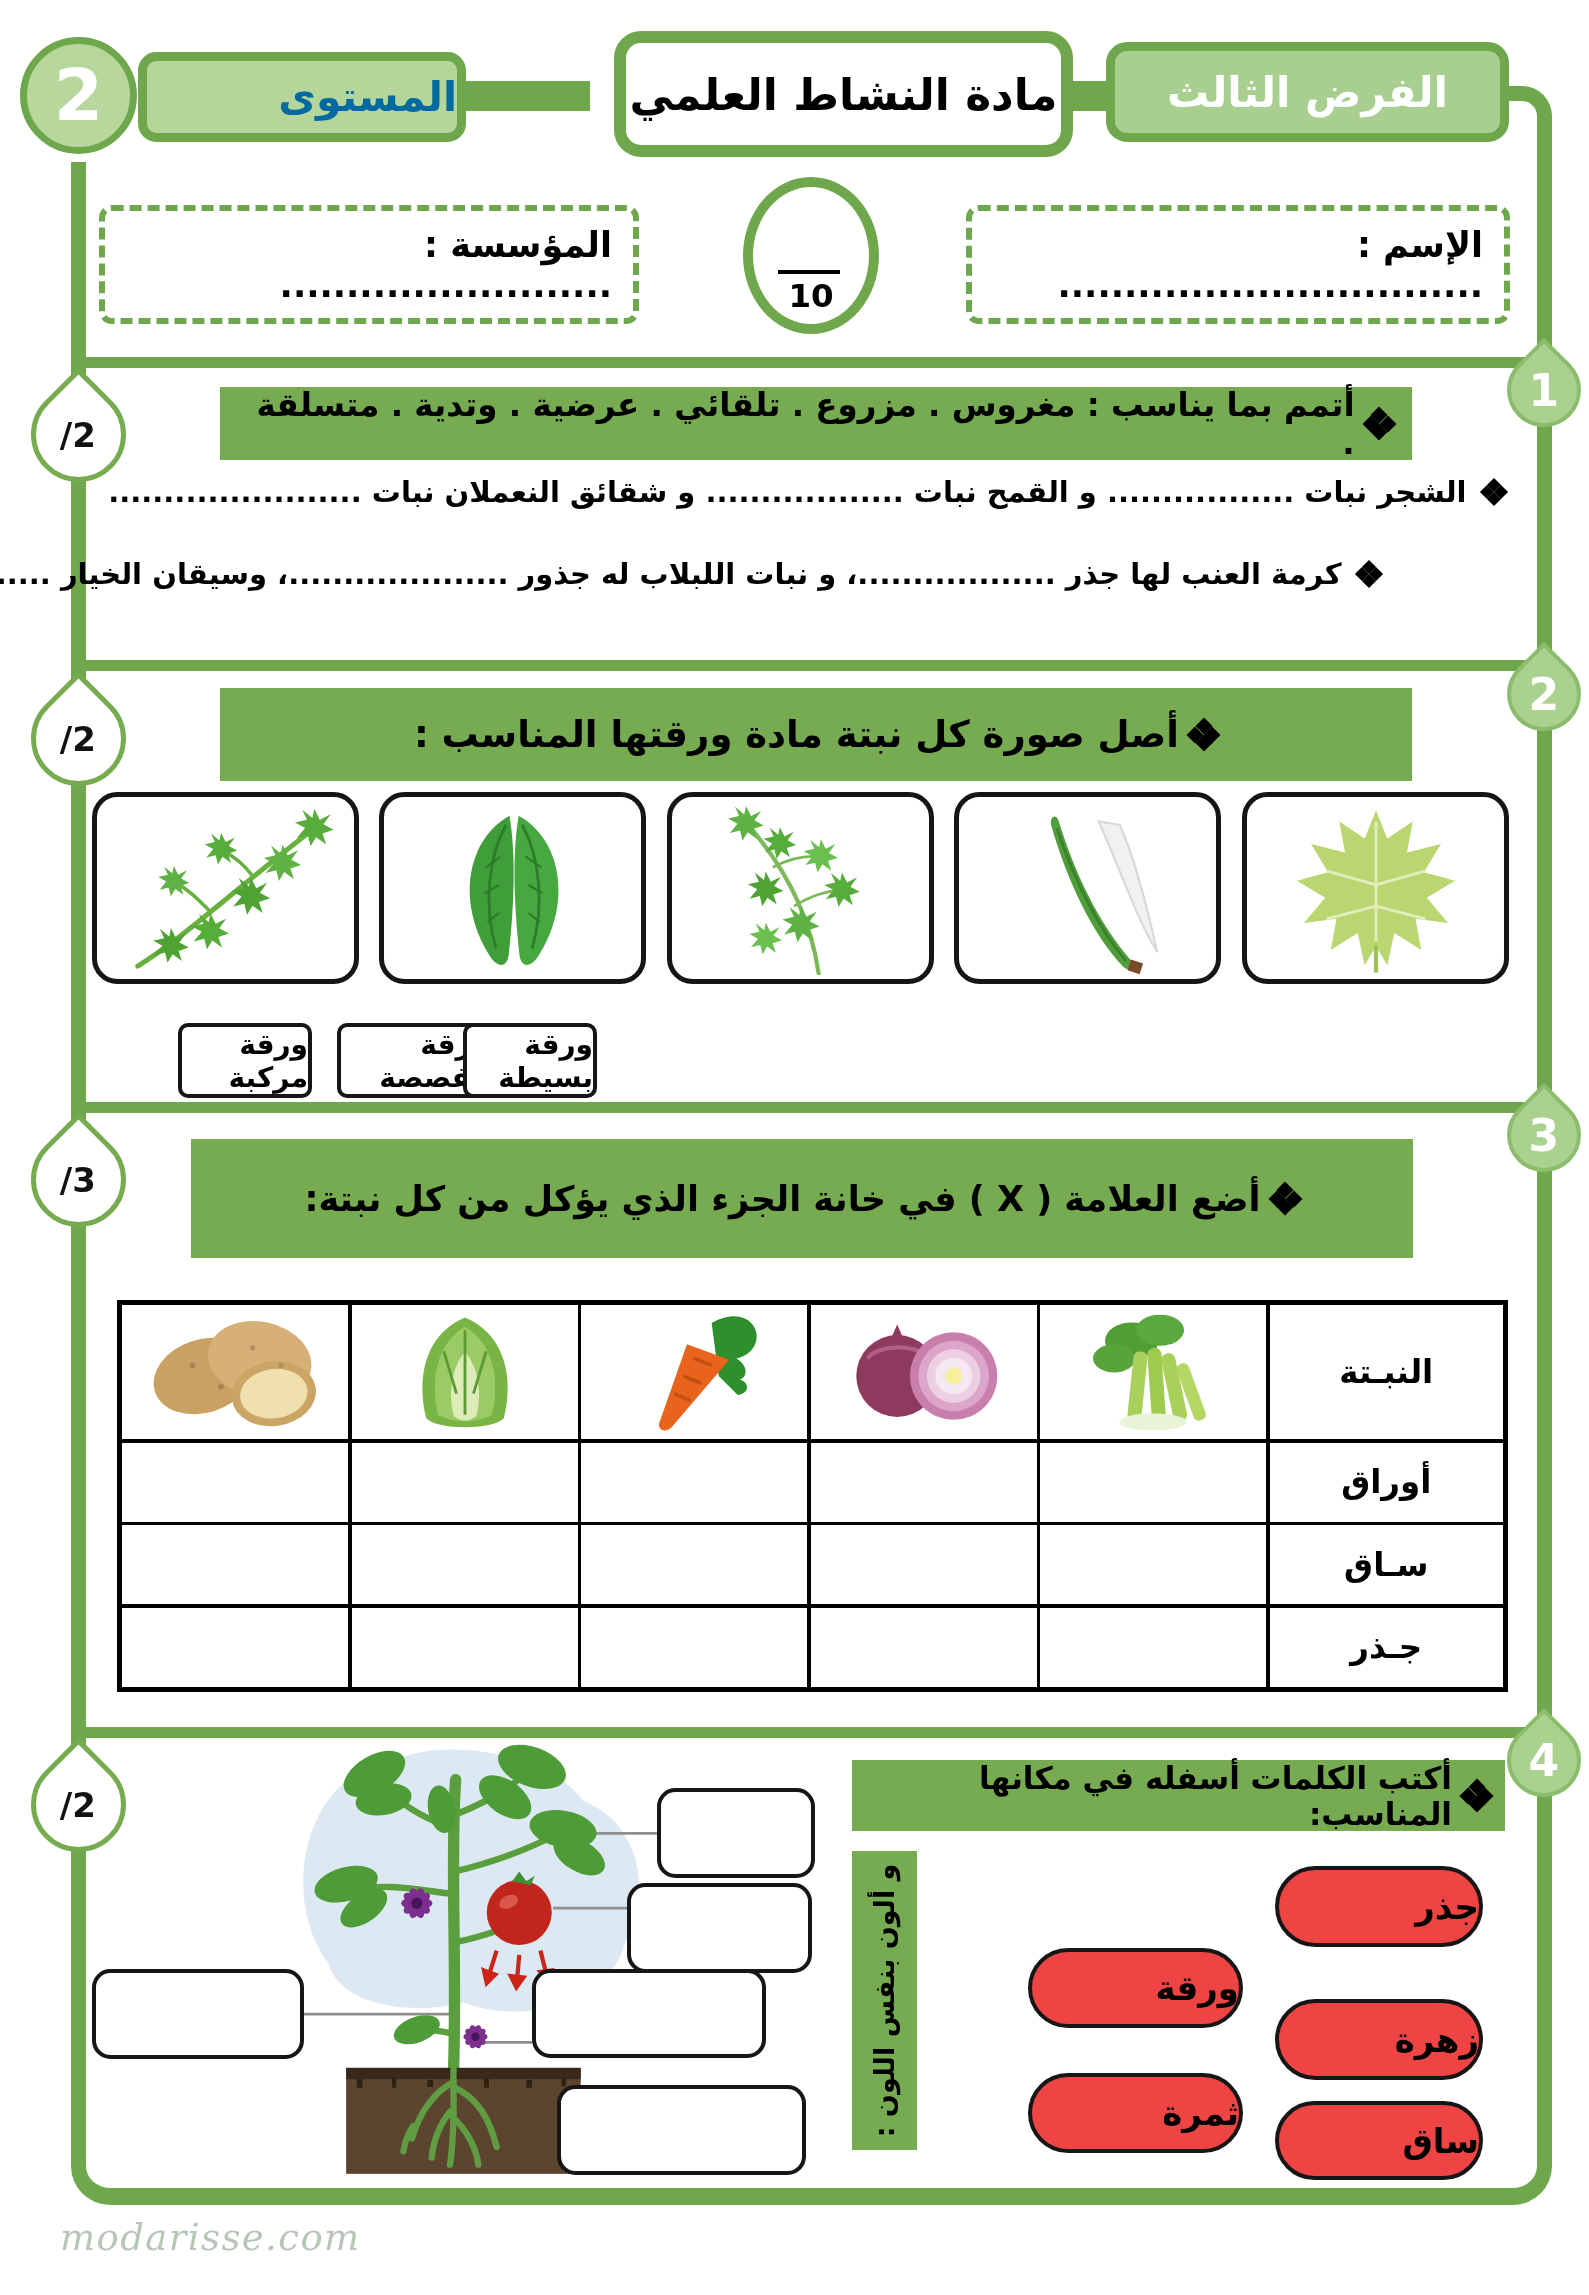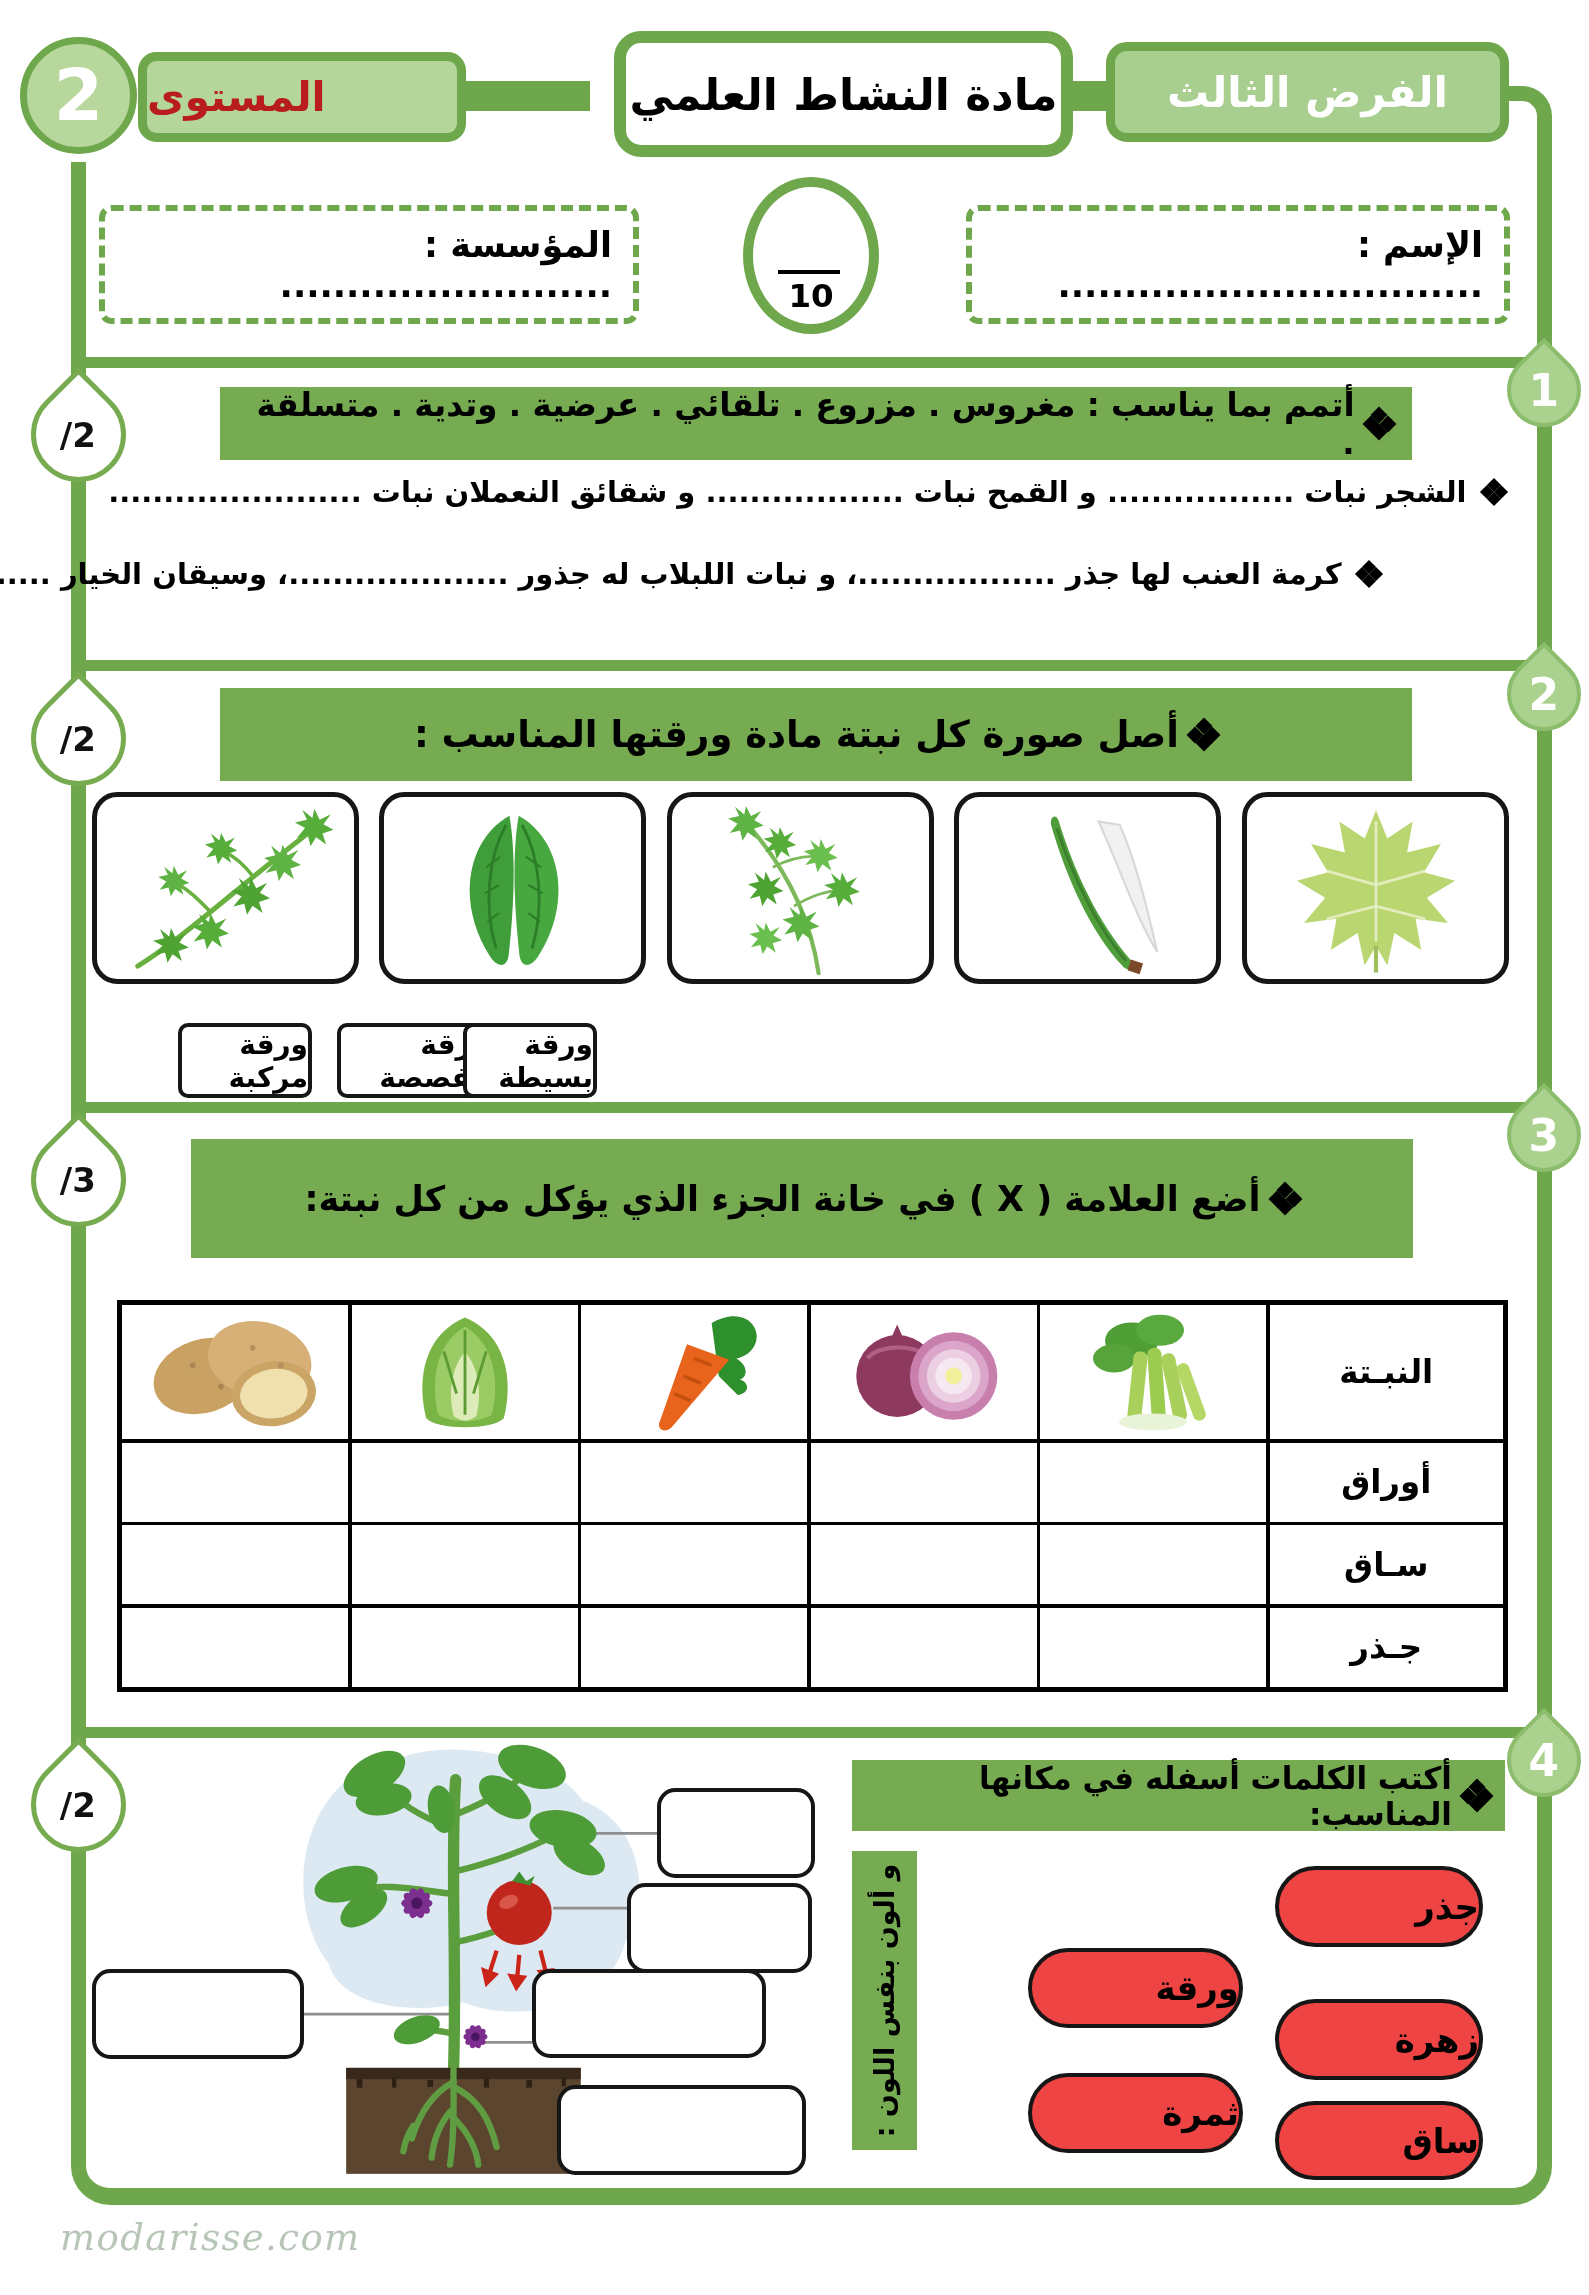--- a/index.html
+++ b/index.html
@@ -25,22 +25,22 @@
   .dropR { width:74px; height:74px; background:#abd18f; border:4.2px solid #8cbd6d;
            border-radius:0 50% 50% 50%; transform:rotate(45deg);
            display:flex; align-items:center; justify-content:center; z-index:5; }
   .dropR span { transform:rotate(-45deg); font-weight:bold; font-size:44px; color:#fff; }
 
   
   .circle-level { left:20px; top:37px; width:117px; height:117px; border-radius:50%;
                   background:#b7d79d; border:7px solid #6fa84c; color:#fff; font-size:71px; font-weight:bold;
                   display:flex; align-items:center; justify-content:center; z-index:6; }
   .pill-level { left:138px; top:52px; width:328px; height:90px; background:#b4d69a; border:9.2px solid #6fa84c;
-                border-radius:18.4px; color:#b91c1c; font-size:41px; font-weight:bold;
-                display:flex; align-items:center; justify-content:flex-start; z-index:3; }
+                border-radius:18.4px; color:#0369a1; font-size:41px; font-weight:bold;
+                display:flex; align-items:center; justify-content:flex-end; z-index:3;padding-left:46px; }
   .conn1 { left:461px; top:81px; width:129px; height:30px; background:#6fa84c; }
   .subject-box { left:614px; top:31px; width:459px; height:126px; background:#fff; border:12px solid #6fa84c;
                  border-radius:27px; color:#000; font-size:44px; font-weight:bold; direction:rtl;
                  display:flex; align-items:center; justify-content:center; z-index:3; }
   .conn2 { left:1041px; top:81px; width:68px; height:30px; background:#6fa84c; }
   .pill-exam { left:1106px; top:42px; width:403px; height:100px; background:#a9cf90; border:9.2px solid #6fa84c;
                border-radius:21px; color:#fff; font-size:42px; font-weight:bold; direction:rtl;
                display:flex; align-items:center; justify-content:center; z-index:3; }
 
   

